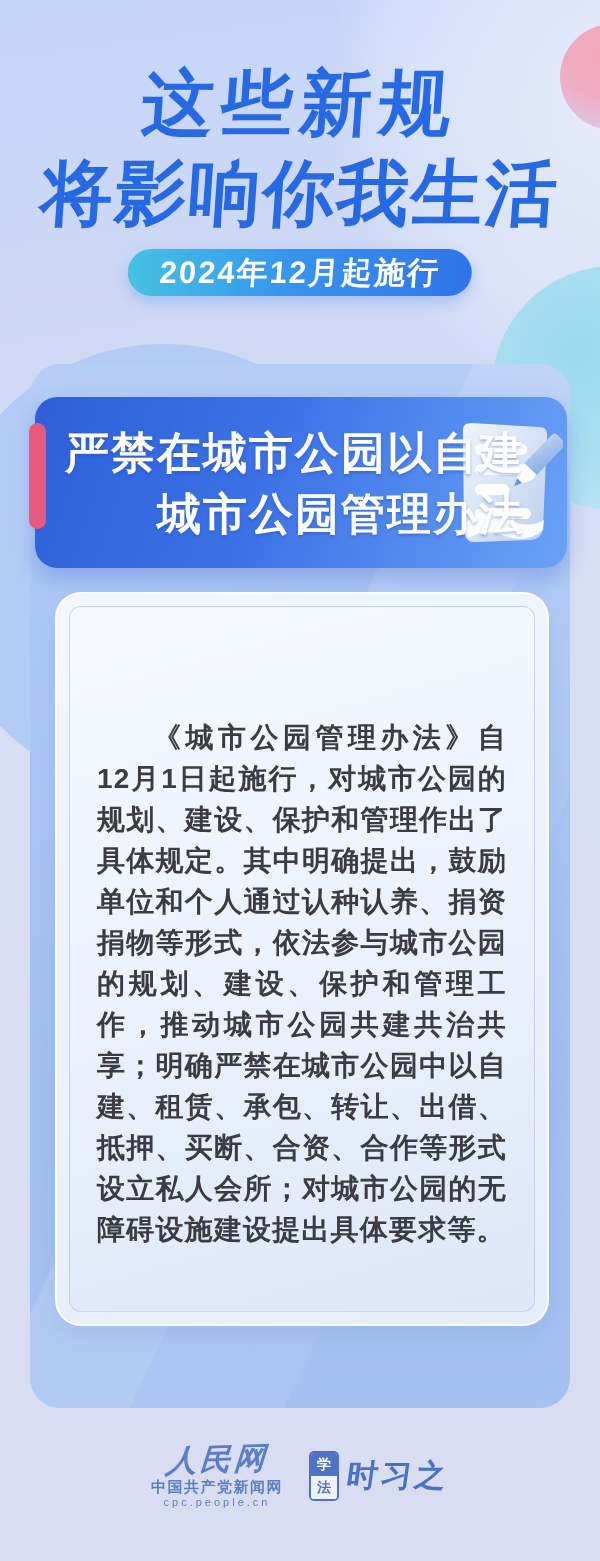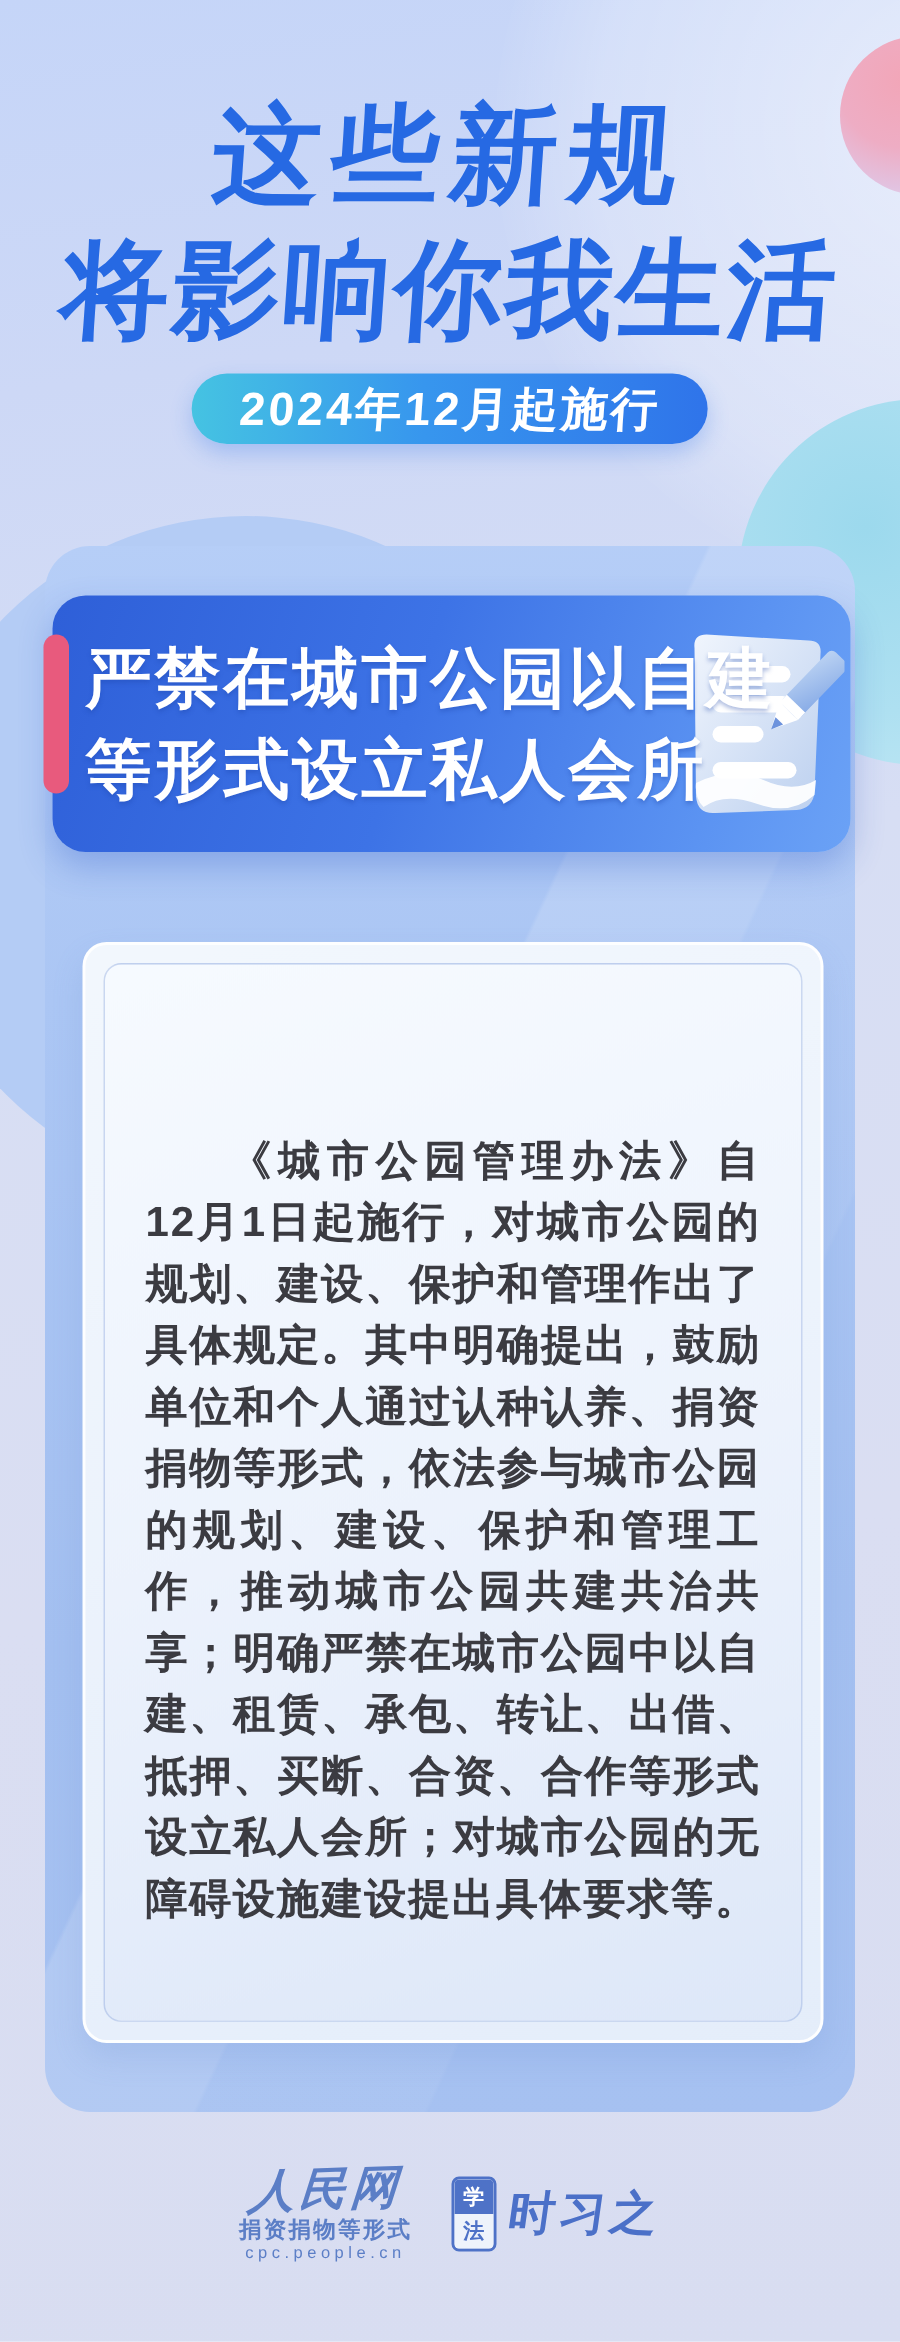--- a/index.html
+++ b/index.html
@@ -32,27 +32,27 @@
     background:linear-gradient(176deg,#b6cef7 0%,#abc6f4 28%,#a3bff0 68%,#a6c1f1 100%);}
   .outer-card .sheen{position:absolute;inset:0;border-radius:30px;pointer-events:none;
     background:linear-gradient(115deg,rgba(255,255,255,0) 43%,rgba(255,255,255,.15) 43.3%,rgba(255,255,255,.15) 57%,rgba(255,255,255,.06) 57.3%,rgba(255,255,255,.06) 72%,rgba(255,255,255,0) 72.3%);}
 
   .header-card{position:absolute;left:5px;top:33px;width:532px;height:171px;border-radius:22px;
     background:linear-gradient(108deg,#2e5fd8 0%,#3d73e6 45%,#5b93f2 82%,#6ba2f6 100%);
     box-shadow:0 10px 22px rgba(40,85,200,.30);}
   .header-accent{position:absolute;left:-6px;top:26px;width:17px;height:106px;border-radius:9px;background:#e85a7d;}
   .header-title{position:absolute;left:22px;top:25px;width:468px;z-index:2;
     color:#fff;font-size:44px;line-height:61px;font-weight:800;letter-spacing:2px;
-    text-shadow:0 2px 3px rgba(30,70,170,.35);white-space:nowrap;}
+    text-shadow:0 2px 3px rgba(30,70,170,.35);white-space:nowrap;text-align:right;}
   .doc-icon{position:absolute;right:4px;top:20px;width:120px;height:142px;z-index:1;}
 
-  .inner-card{position:absolute;left:25px;top:228px;width:490px;height:730px;border-radius:16px;
+  .inner-card{position:absolute;left:25px;top:228px;width:490px;height:730px;border-radius:26px;
     background:linear-gradient(160deg,#f2f7fd 0%,#e4edfa 100%);
     border:2px solid rgba(255,255,255,.9);
-    box-shadow:0 10px 20px rgba(110,145,210,.20);margin-top:36px;}
+    box-shadow:0 10px 20px rgba(110,145,210,.20);}
   .inner-line{position:absolute;inset:12px;border-radius:12px;
     border:1px solid rgba(150,175,225,.45);
     background:linear-gradient(165deg,#f6faff 0%,#ecf2fc 50%,#dde7f8 100%);}
   .body-text{position:absolute;left:40px;right:40px;top:95px;
     font-size:28px;line-height:41px;letter-spacing:1.2px;color:#3b3b41;font-weight:600;
     text-align:justify;text-indent:2em;}
 
   .footer{position:absolute;left:0;top:1444px;width:600px;display:flex;justify-content:center;align-items:center;gap:26px;}
   .people-logo{color:#5b7ec6;text-align:center;line-height:1;}
   .people-script{font-size:31px;font-weight:700;font-style:italic;transform:rotate(-2deg) skewX(-6deg);letter-spacing:3px;}
@@ -84,21 +84,21 @@
     <span>2024年12月起施行</span>
   </div>
 
   <div class="outer-card">
     <div class="sheen"></div>
 
     <div class="header-card">
       <div class="header-accent"></div>
       <div class="header-title">
         <div>严禁在城市公园以自建</div>
-        <div>等形式设立私人会所</div>
+        <div>城市公园管理办法</div>
       </div>
       <svg class="doc-icon" viewBox="0 0 120 140">
         <defs>
           <linearGradient id="pg" x1="0" y1="0" x2="1" y2="1">
             <stop offset="0" stop-color="#f0f5fd"></stop>
             <stop offset="1" stop-color="#bcd0ef"></stop>
           </linearGradient>
           <linearGradient id="pc" x1="0" y1="0" x2="1" y2="1">
             <stop offset="0" stop-color="#bcd3f3"></stop>
             <stop offset="1" stop-color="#86aae6"></stop>
@@ -121,21 +121,21 @@
 
     <div class="inner-card">
       <div class="inner-line"></div>
       <p class="body-text">《城市公园管理办法》自12月1日起施行，对城市公园的规划、建设、保护和管理作出了具体规定。其中明确提出，鼓励单位和个人通过认种认养、捐资捐物等形式，依法参与城市公园的规划、建设、保护和管理工作，推动城市公园共建共治共享；明确严禁在城市公园中以自建、租赁、承包、转让、出借、抵押、买断、合资、合作等形式设立私人会所；对城市公园的无障碍设施建设提出具体要求等。</p>
     </div>
   </div>
 
   <div class="footer">
     <div class="people-logo">
       <div class="people-script">人民网</div>
-      <div class="people-line1">捐资捐物等形式</div>
+      <div class="people-line1">中国共产党新闻网</div>
       <div class="people-line2">cpc.people.cn</div>
     </div>
     <div class="sxz-group">
       <div class="xuefa-badge">
         <div class="xuefa-top">学</div>
         <div class="xuefa-bottom">法</div>
       </div>
       <div class="shixizhi">时习之</div>
     </div>
   </div>

